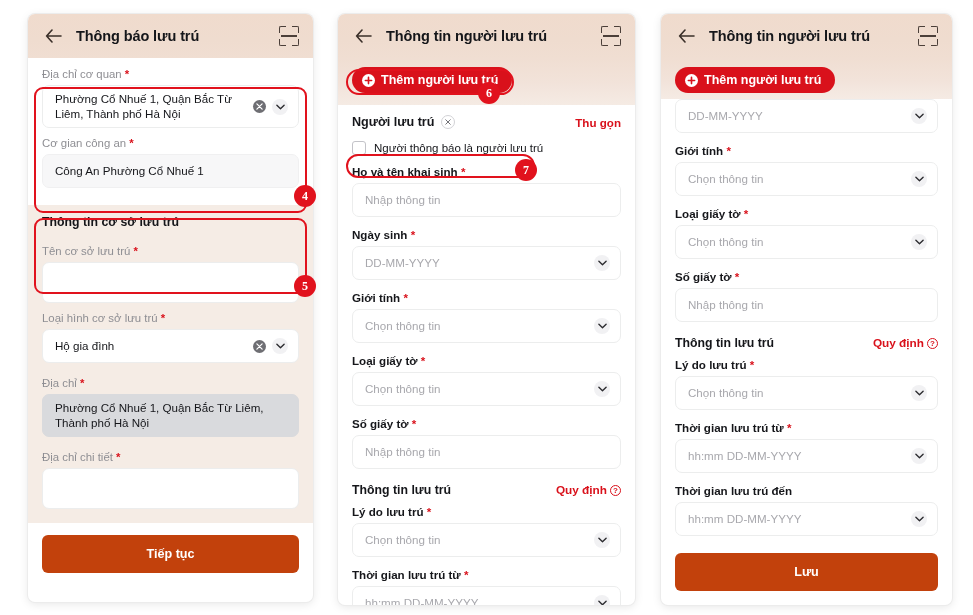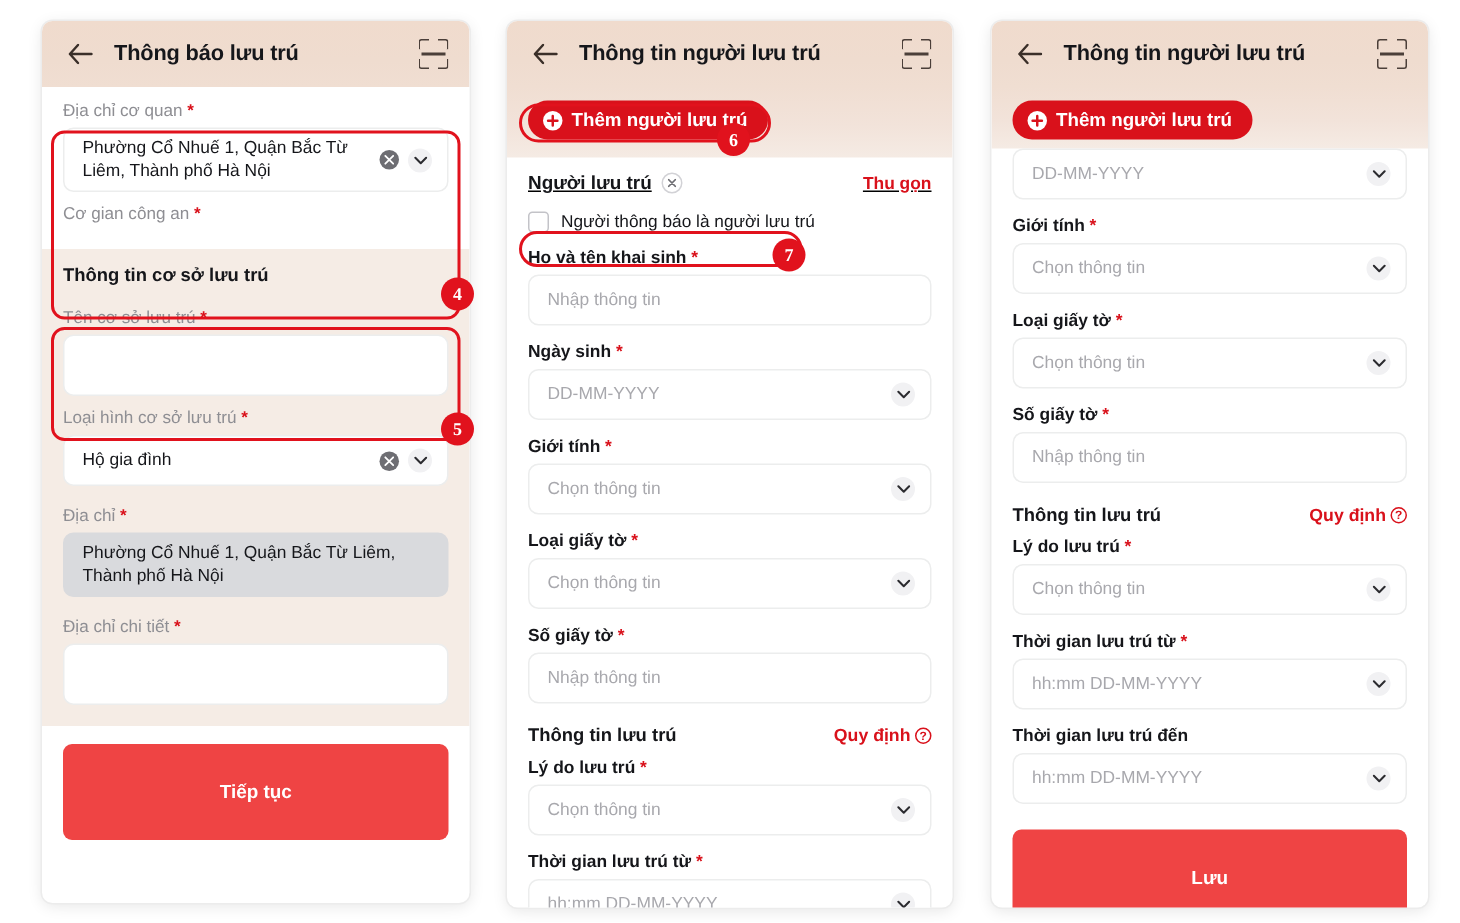--- a/index.html
+++ b/index.html
@@ -125,28 +125,28 @@
     flex:0 0 auto; margin-left:6px; cursor:pointer;
   }
 
   
   .beige { background: #f5ece5; }
 
   .footer-btn-wrap {
     background: #fff; padding: 12px 14px 14px 14px;
   }
   .primary-btn {
-    background: #ef4444;
+    background: #c2410c;
     color: #fff; font-size: 12.6px; font-weight: bold;
-    text-align: center; padding: 25px 0;
+    text-align: center; padding: 12px 0;
     border-radius: 6px; cursor:pointer;
   }
 
   
-  .person-row { display:flex; align-items:center; justify-content:space-between; padding: 2px 0 8px 0; text-decoration: underline;}
+  .person-row { display:flex; align-items:center; justify-content:space-between; padding: 2px 0 8px 0;}
   .person-left { display:flex; align-items:center; gap:7px;}
   .person-name { font-size: 12.6px; font-weight: bold; color:#15161a;}
   .x-chip {
     width:14px;height:14px;border-radius:50%;
     border:1px solid #d2d2d6; color:#6e6e73;
     display:flex;align-items:center;justify-content:center;
     font-size:9px; cursor:pointer;
   }
   .chk-row { display:flex; align-items:center; gap:8px; padding: 4px 0 2px 0;}
   .chkbox { width:14px;height:14px;border:1.3px solid #c3c3c8;border-radius:3px;background:#fff;flex:0 0 auto;cursor:pointer;}
@@ -218,20 +218,23 @@
                 </svg>
             </span>
           </div>
         </div>
 
         <div class="field">
           <div class="flabel">
             <span>Cơ gian công an</span>
             <span class="req">*</span>
           </div>
+          <div class="input" style="background:#f7f7f8;border-color:#f0f0f1;">
+            <span class="val">Công An Phường Cổ Nhuế 1</span>
+          </div>
         </div>
       </div>
 
       <div class="beige" style="padding:10px 14px 14px 14px;">
         <div class="sec-title">Thông tin cơ sở lưu trú</div>
 
         <div class="field" style="margin-top:16px;">
           <div class="flabel">
             <span>Tên cơ sở lưu trú</span>
             <span class="req">*</span>

